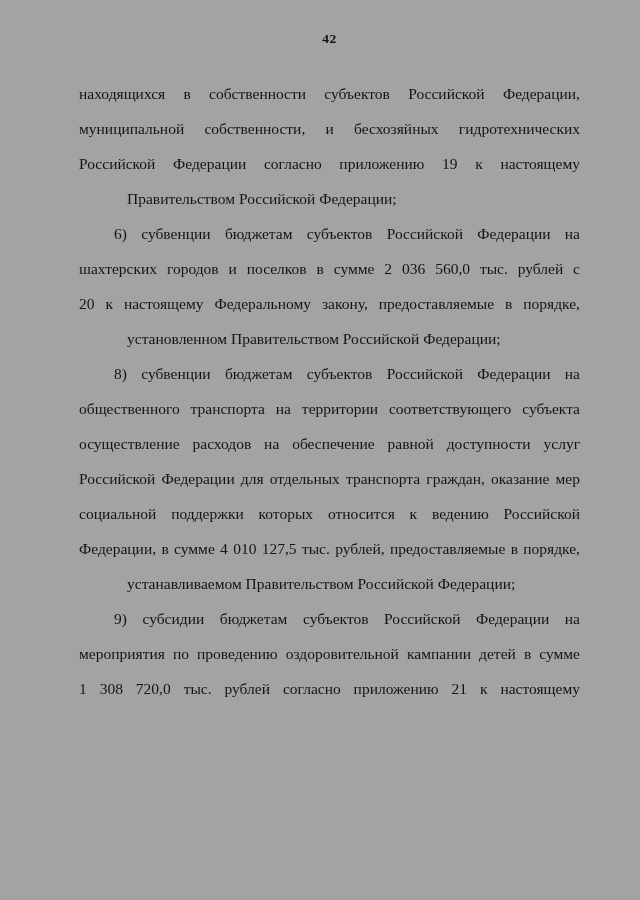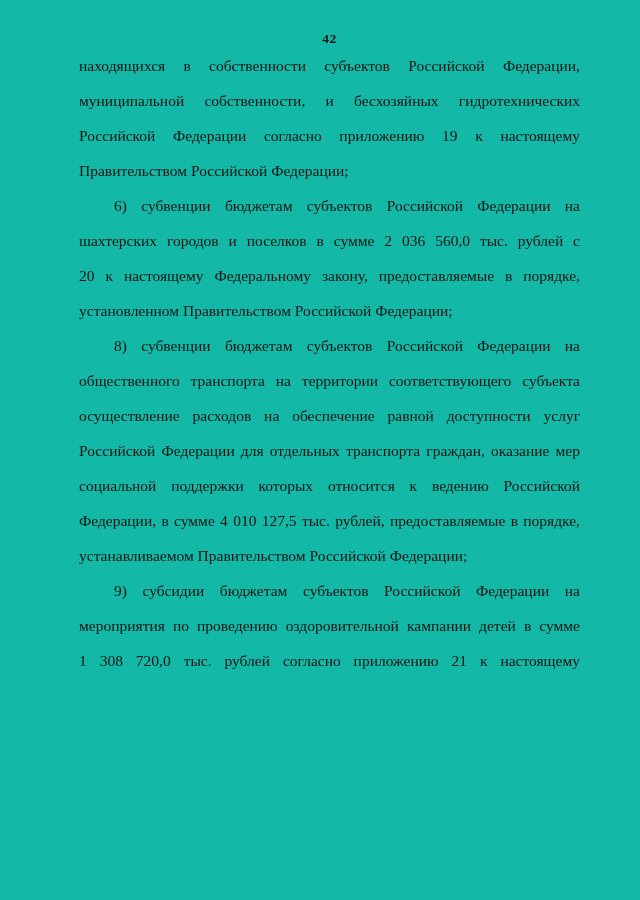--- a/index.html
+++ b/index.html
@@ -4,55 +4,56 @@
 <style>
   html, body {
     margin: 0;
     padding: 0;
     background: #ffffff;
   }
   .page {
     position: relative;
     width: 640px;
     height: 900px;
-    background: #14b8a6;
+    background: #a3a3a3;
     overflow: hidden;
     font-family: "Liberation Serif", "DejaVu Serif", serif;
     color: #141414;
   }
   .page-number {
     position: absolute;
     top: 31px;
     left: 79px;
     width: 501px;
     text-align: center;
     font-size: 13.5px;
     font-weight: bold;
     letter-spacing: 0.5px;
     color: #141414;
   }
   .content {
     position: absolute;
-    top: 48px;
+    top: 76px;
     left: 79px;
     width: 501px;
     font-size: 15.5px;
     line-height: 35px;
     color: #141414;
   }
   .line {
     text-align: justify;
     text-align-last: justify;
     white-space: normal;
     overflow: hidden;
     height: 35px;
   }
   .line.left {
     text-align: center;
     text-align-last: left;
+    margin-left: 48px;
   }
   .line.indent {
     text-indent: 35px;
   }
 </style>
 </head>
 <body>
 
 <div class="page">
 

